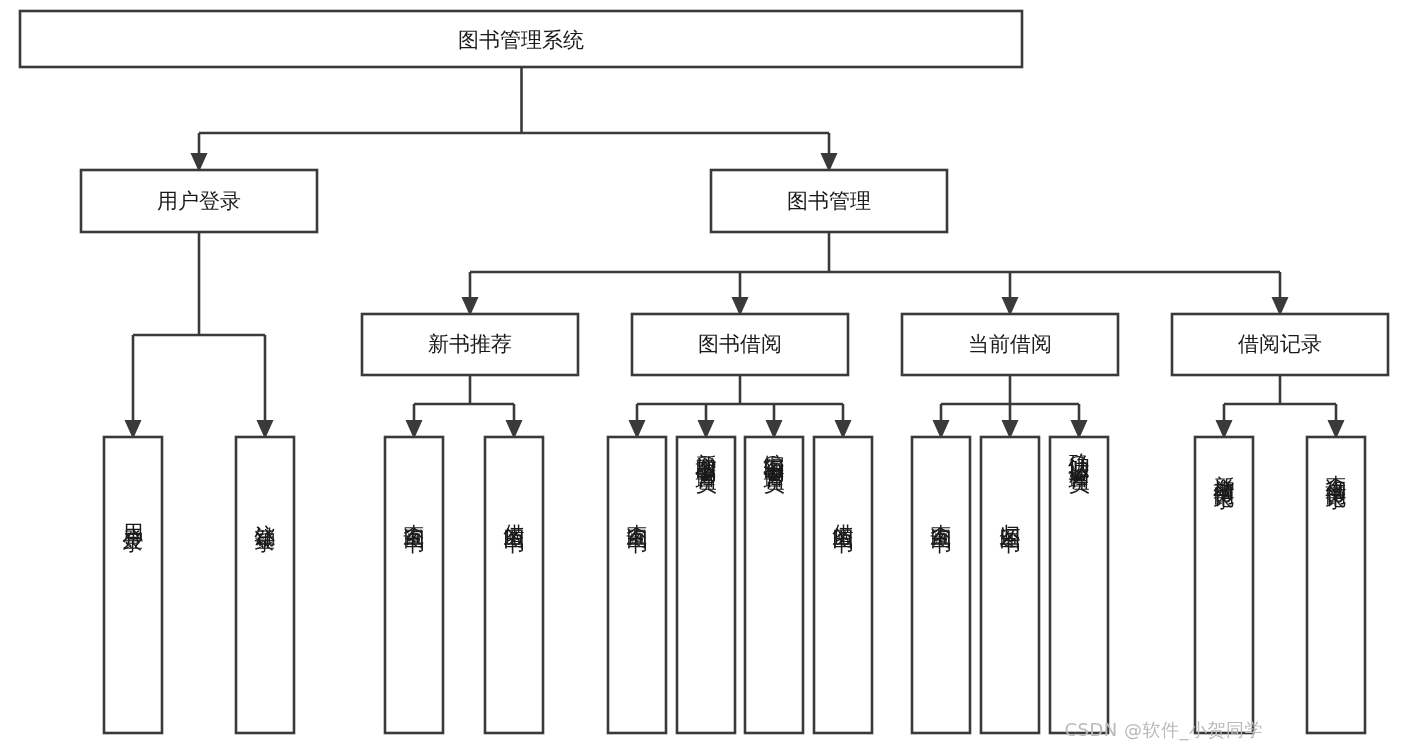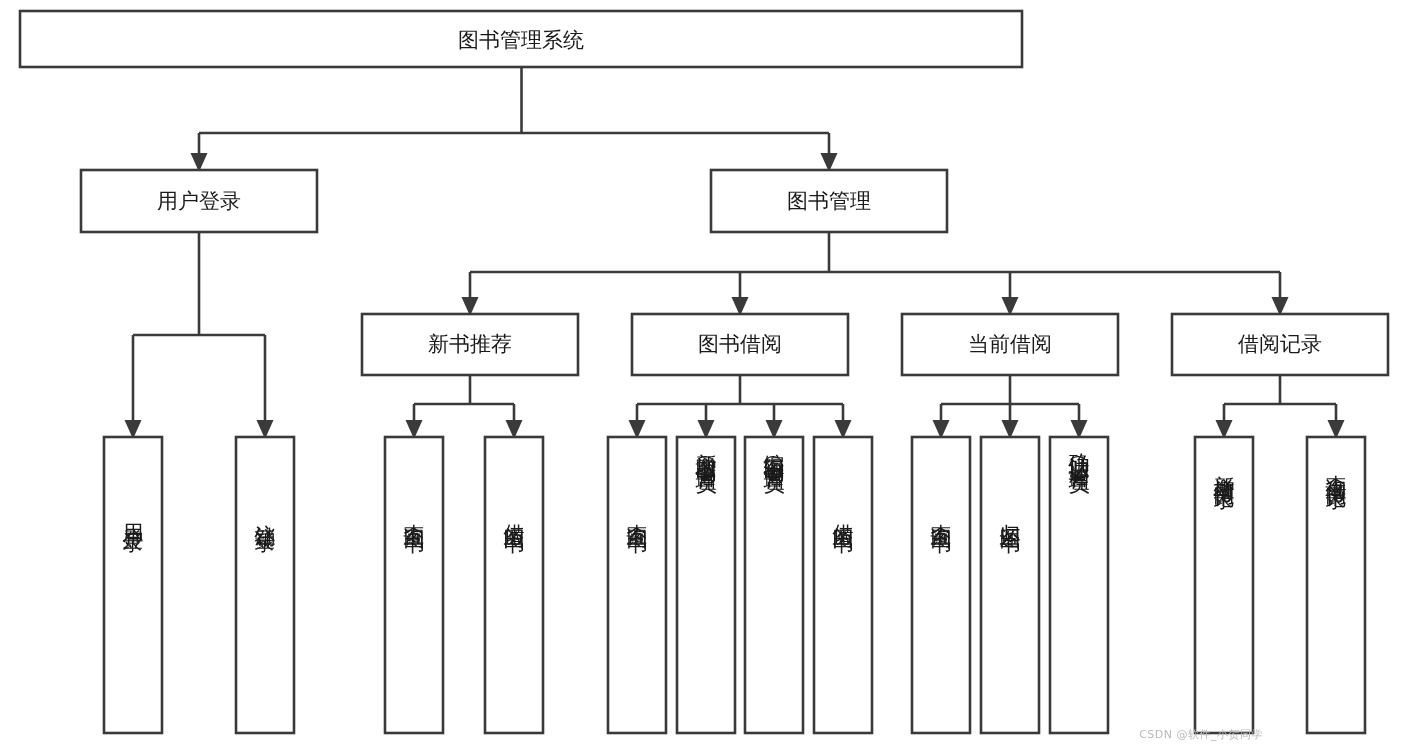--- a/index.html
+++ b/index.html
@@ -57,21 +57,21 @@
   }
   .arrow-head {
     fill: #3a3a3a;
     stroke: none;
   }
   .watermark {
     position: absolute;
     right: 10px;
     bottom: 5px;
     font-family: "DejaVu Sans", "Liberation Sans", sans-serif;
-    font-size: 11px;
+    font-size: 18px;
     color: #b9b9b9;
     white-space: nowrap;
     letter-spacing: 0.5px;
   }
 </style>
 </head>
 <body>
 
 <div id="chart-root">
   <svg class="diagram" viewBox="0 0 1405 747" xmlns="http://www.w3.org/2000/svg">

